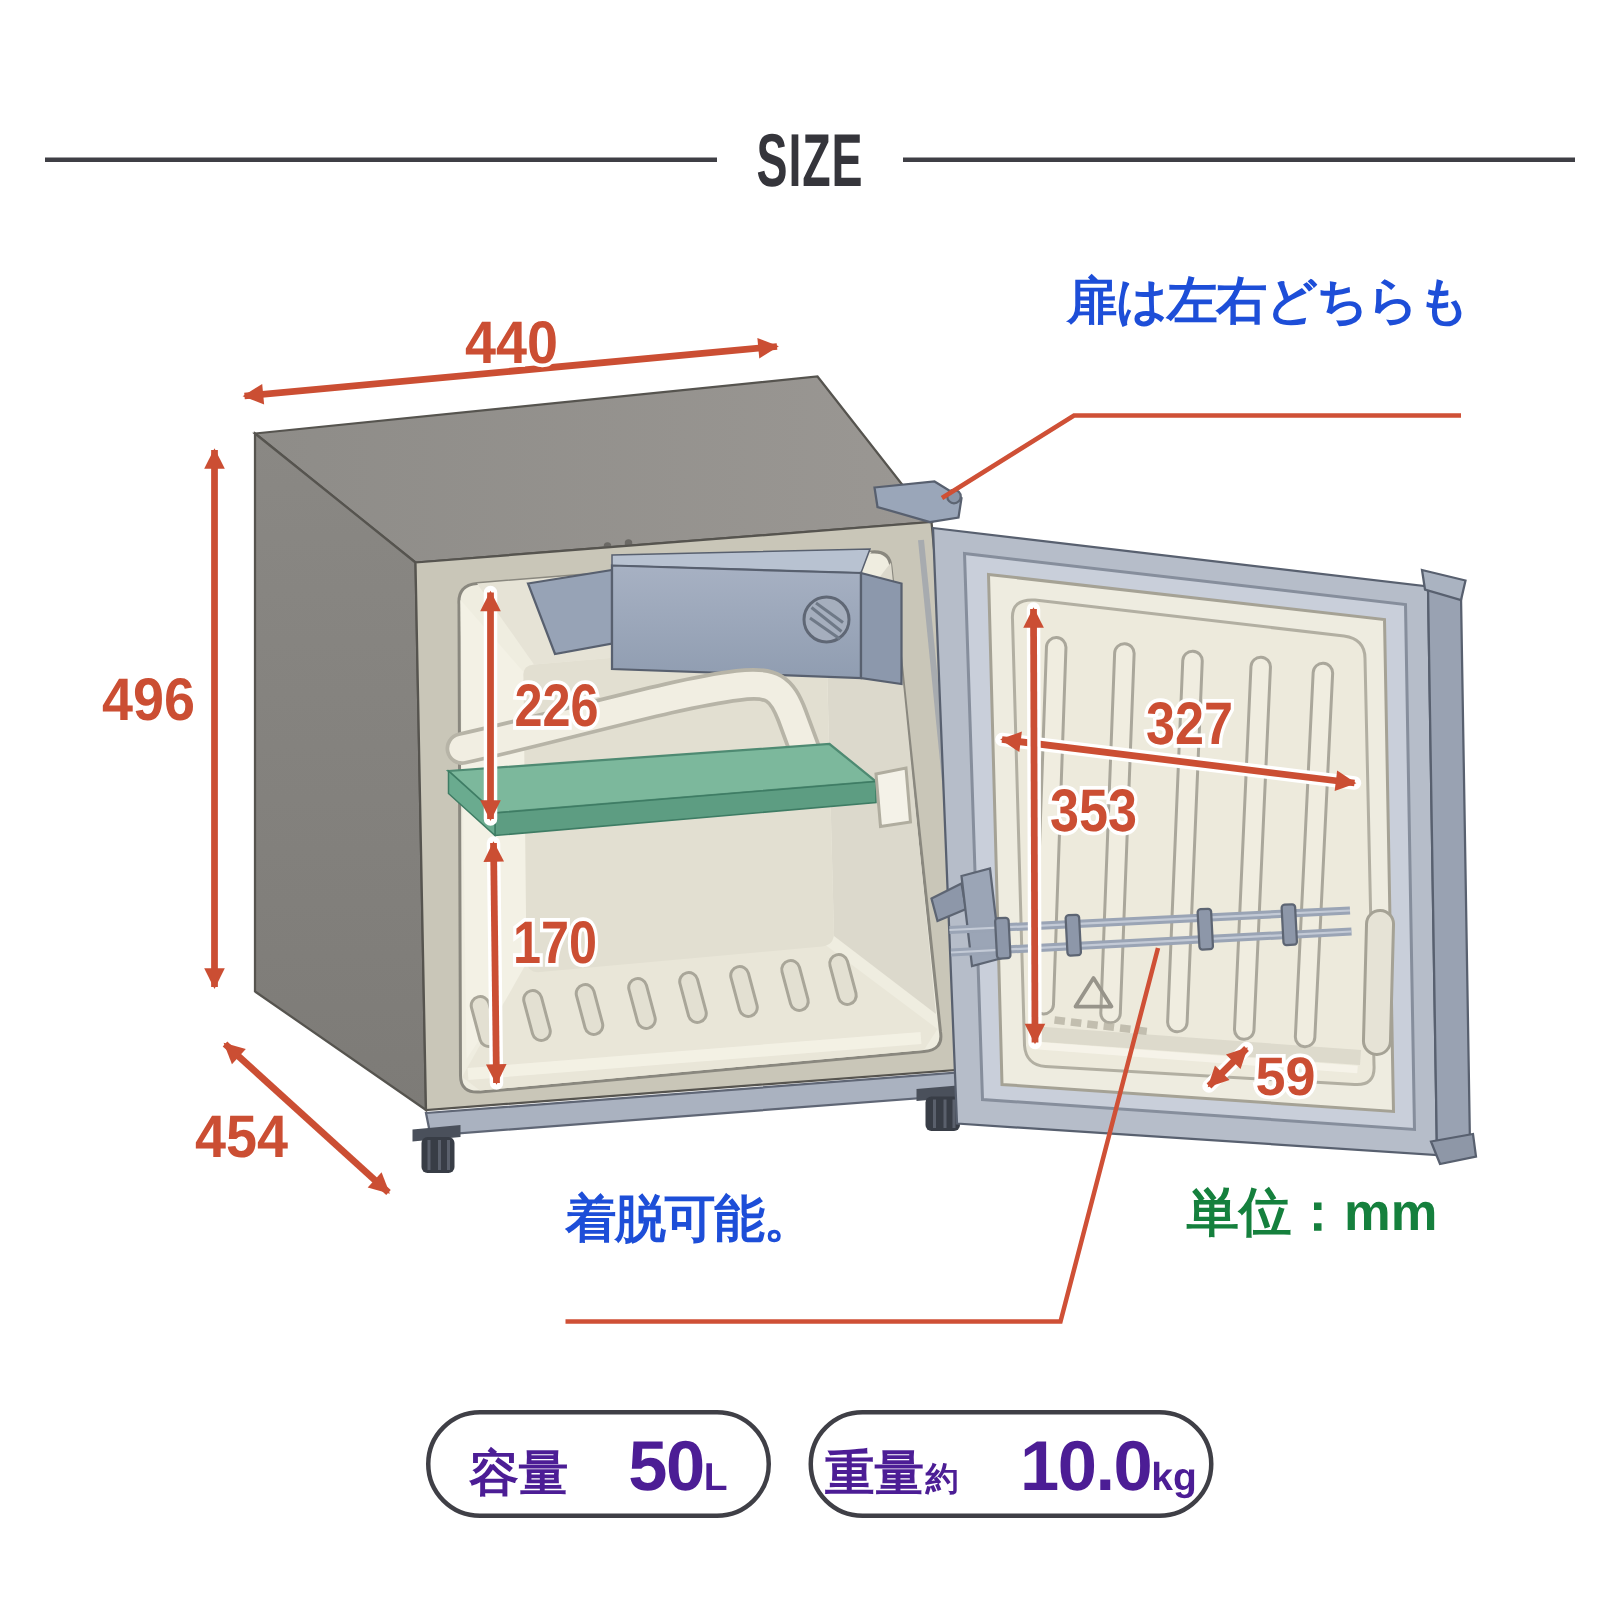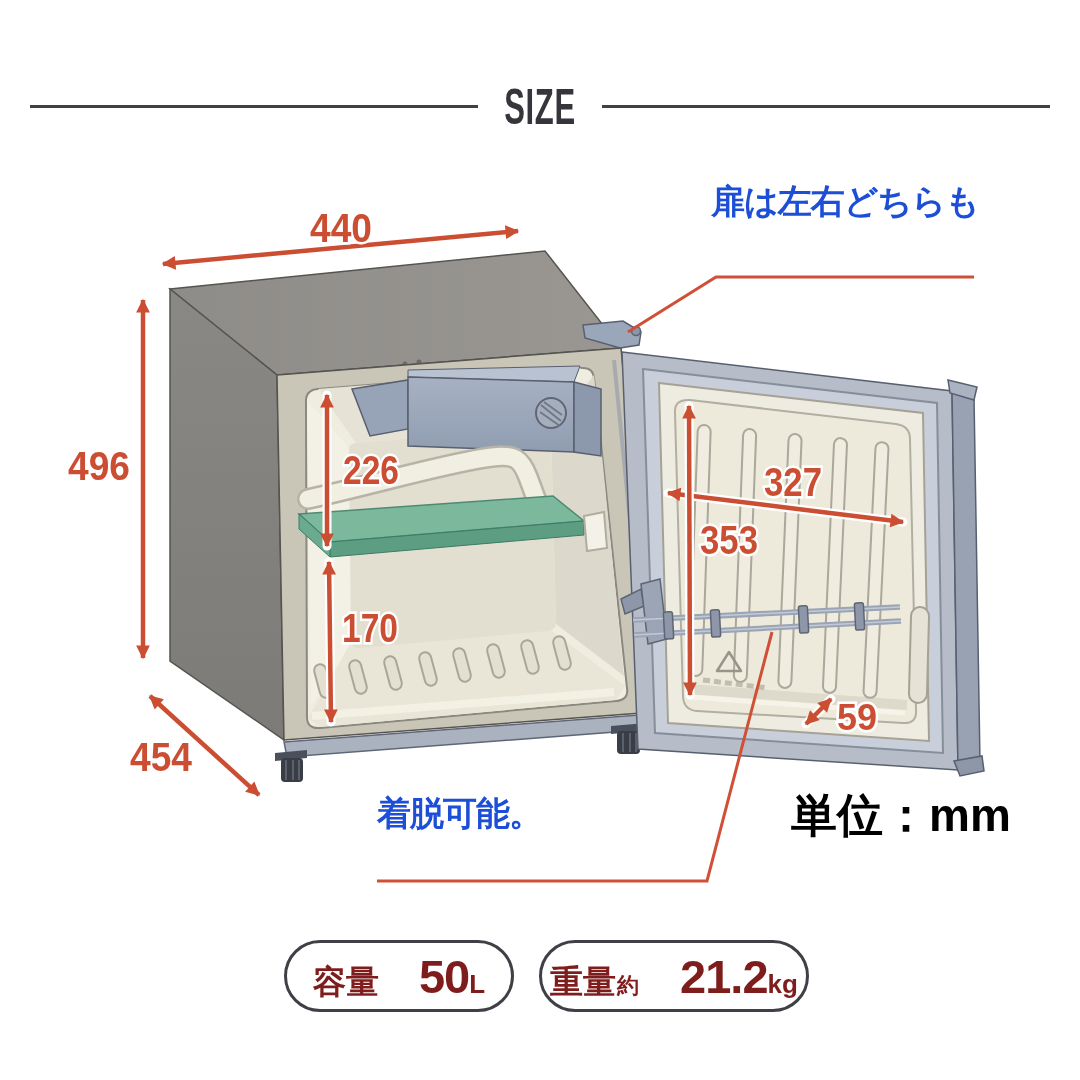--- a/index.html
+++ b/index.html
@@ -7,26 +7,26 @@
          font-family:"Liberation Sans","DejaVu Sans",sans-serif;}
   .hdr-title{position:absolute;left:0;top:82px;width:1080px;text-align:center;
              font-size:50px;font-weight:800;color:#35353b;line-height:1;
              transform:scaleX(0.62);letter-spacing:1px;}
   .hdr-line{position:absolute;top:105px;height:3px;background:#3f3f45;}
   .hdr-line.l{left:30px;width:448px;}
   .hdr-line.r{left:602px;width:448px;}
   svg.diagram{position:absolute;left:0;top:0;}
   .note{position:absolute;color:#1d4ed8;font-weight:700;font-size:34px;
         line-height:1.48;letter-spacing:-1px;white-space:nowrap;}
-  .unit{position:absolute;left:791px;top:785px;font-size:46px;font-weight:600;
-        color:#000000;letter-spacing:0;}
+  .unit{position:absolute;left:791px;top:785px;font-size:35px;font-weight:600;
+        color:#15803d;letter-spacing:0;}
   .badges{position:absolute;left:0;top:940px;width:1080px;height:72px;}
   .pill{position:absolute;height:72px;border:3px solid #3f3f46;border-radius:40px;
         background:#fff;display:flex;align-items:baseline;justify-content:center;
-        color:#7f1d1d;font-weight:700;box-sizing:border-box;padding-top:5px;}
+        color:#4c1d95;font-weight:700;box-sizing:border-box;padding-top:5px;}
   .pill.cap{left:284px;width:230px;}
   .pill.wt{left:539px;width:270px;}
   .pill{align-items:center;}
   .pill .inner{display:flex;align-items:baseline;transform:translateY(-2px);}
   .t-md{font-size:33px;}
   .t-sm{font-size:22px;padding:0 1px;}
   .t-lg{font-size:47px;letter-spacing:-1px;margin-left:40px;}
   .t-un{font-size:26px;}
   .dim{font:700 40px "Liberation Sans","DejaVu Sans",sans-serif;fill:#cb4e33;
        stroke:#ffffff;stroke-width:5px;paint-order:stroke;}
@@ -227,18 +227,18 @@
       <span class="inner">
         <span class="t-md">容量</span>
         <span class="t-lg">50</span>
         <span class="t-un">L</span>
       </span>
     </div>
     <div class="pill wt">
       <span class="inner">
         <span class="t-md">重量</span>
         <span class="t-sm">約</span>
-        <span class="t-lg">21.2</span>
+        <span class="t-lg">10.0</span>
         <span class="t-un">kg</span>
       </span>
     </div>
   </div>
 </div>
 
 </body></html>

